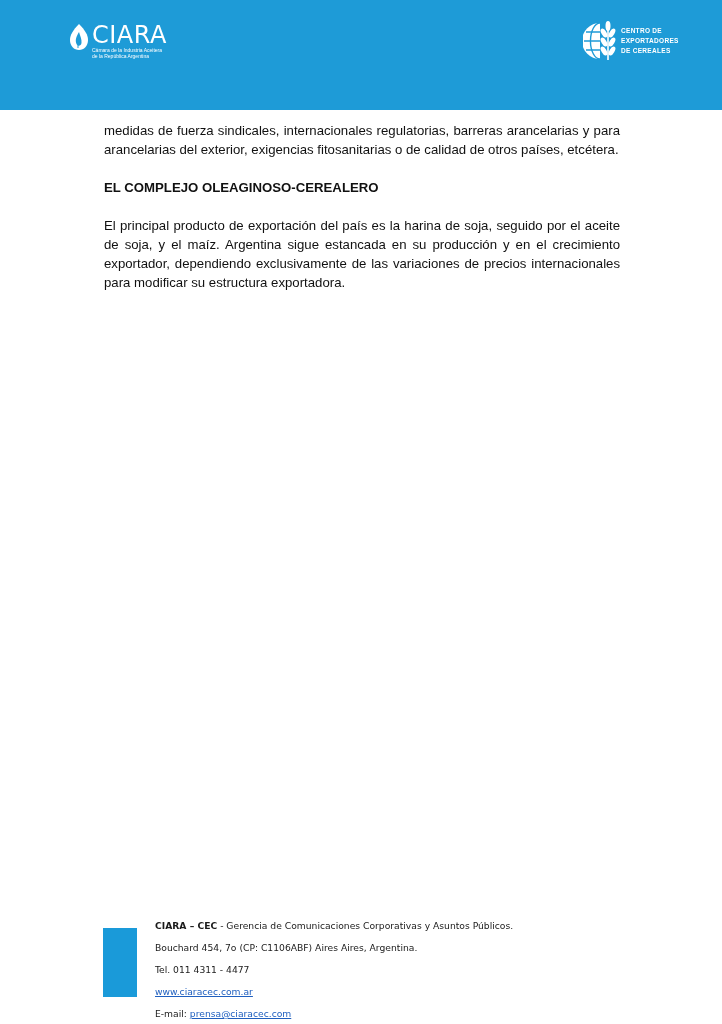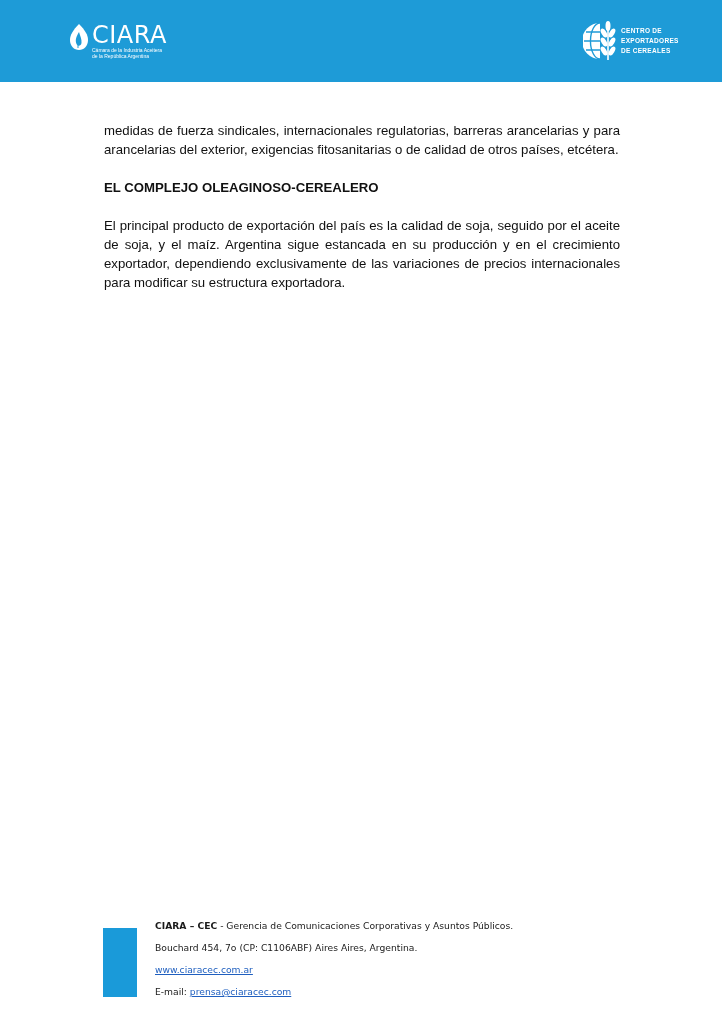--- a/index.html
+++ b/index.html
@@ -12,21 +12,21 @@
       height: 1024px;
       position: relative;
       overflow: hidden;
       font-family: "Liberation Sans", "DejaVu Sans", sans-serif;
       color: #111111;
     }
     .header {
       position: absolute;
       left: 0; top: 0;
       width: 722px;
-      height: 82px;
+      height: 110px;
       background: #1e9bd7;
     }
     .logo-ciara {
       position: absolute;
       left: 67px;
       top: 20px;
       width: 110px;
       height: 44px;
     }
     .ciara-icon {
@@ -157,23 +157,24 @@
       <div>CENTRO DE</div>
       <div>EXPORTADORES</div>
       <div>DE CEREALES</div>
     </div>
   </div>
 </div>
 
 <div class="content">
   <p>medidas de fuerza sindicales, internacionales regulatorias, barreras arancelarias y para arancelarias del exterior, exigencias fitosanitarias o de calidad de otros países, etcétera.</p>
   <h2>EL COMPLEJO OLEAGINOSO-CEREALERO</h2>
-  <p>El principal producto de exportación del país es la calidad de soja, seguido por el aceite de soja, y el maíz. Argentina sigue estancada en su producción y en el crecimiento exportador, dependiendo exclusivamente de las variaciones de precios internacionales para modificar su estructura exportadora.</p>
+  <p>El principal producto de exportación del país es la harina de soja, seguido por el aceite de soja, y el maíz. Argentina sigue estancada en su producción y en el crecimiento exportador, dependiendo exclusivamente de las variaciones de precios internacionales para modificar su estructura exportadora.</p>
 </div>
 
 <div class="footer-bar"></div>
 
 <div class="footer-text">
   <div><b>CIARA – CEC</b><span> - Gerencia de Comunicaciones Corporativas y Asuntos Públicos.</span></div>
   <div>Bouchard 454, 7o (CP: C1106ABF) Aires Aires, Argentina.</div>
+  <div>Tel. 011 4311 - 4477</div>
   <div><a>www.ciaracec.com.ar</a></div>
   <div><span>E-mail: </span><a>prensa@ciaracec.com</a></div>
 </div>
 
 </body></html>

